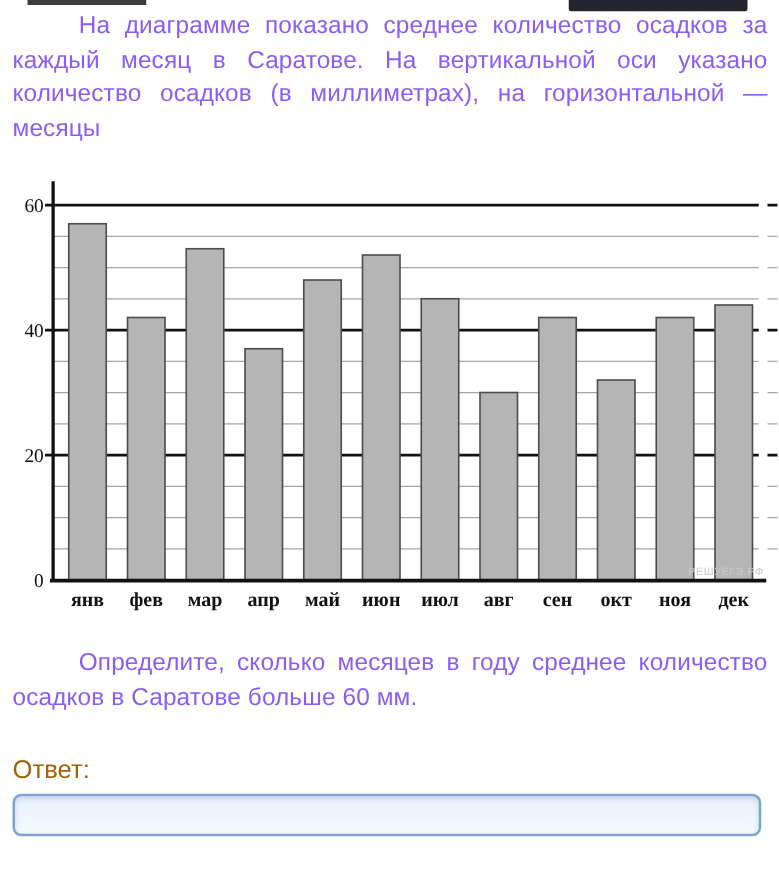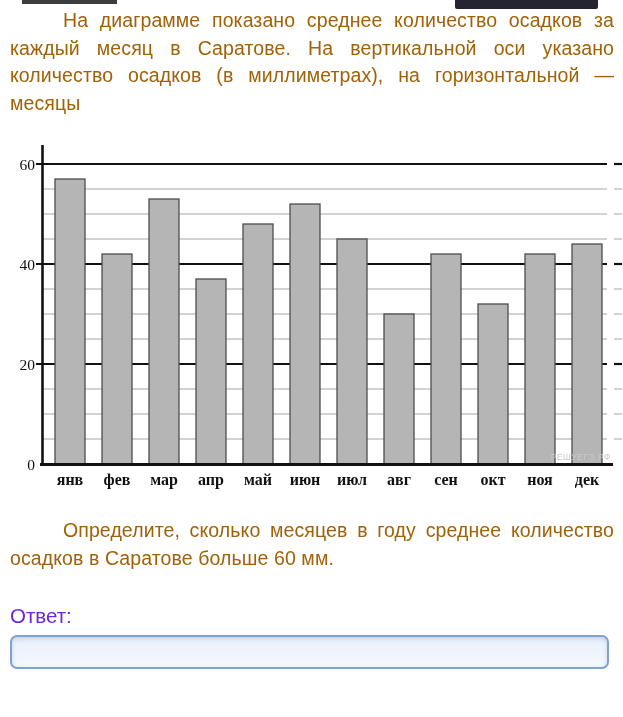--- a/index.html
+++ b/index.html
@@ -20,32 +20,32 @@
     position: absolute; left: 455px; top: 0;
     width: 143px; height: 9px;
     background: #252531;
     border-radius: 0 0 2px 2px;
   }
   .para {
     position: absolute; left: 10px; right: 9px;
     font-size: 19.5px; line-height: 27.5px;
     text-align: justify;
     text-indent: 53px;
-    color: #a16207;
+    color: #8b5cf6;
     letter-spacing: 0.1px;
   }
   #intro-para { top: 7px; }
   #question-para { top: 517px; }
   .chart-wrap {
     position: absolute; left: 0; top: 140px;
     width: 623px; height: 360px;
   }
   .answer-label {
     position: absolute; left: 10px; top: 604px;
-    font-size: 20.5px; color: #6d28d9;
+    font-size: 20.5px; color: #a16207;
     text-indent: 0;
   }
   .answer-input {
     position: absolute; left: 10px; top: 635px;
     width: 599px; height: 34px;
     border: 2px solid #7fa3cf;
     border-radius: 7px;
     background: linear-gradient(#e9f1fb, #f4f8fe);
     box-shadow: inset 0 2px 4px rgba(110, 140, 190, 0.30);
     outline: none;

